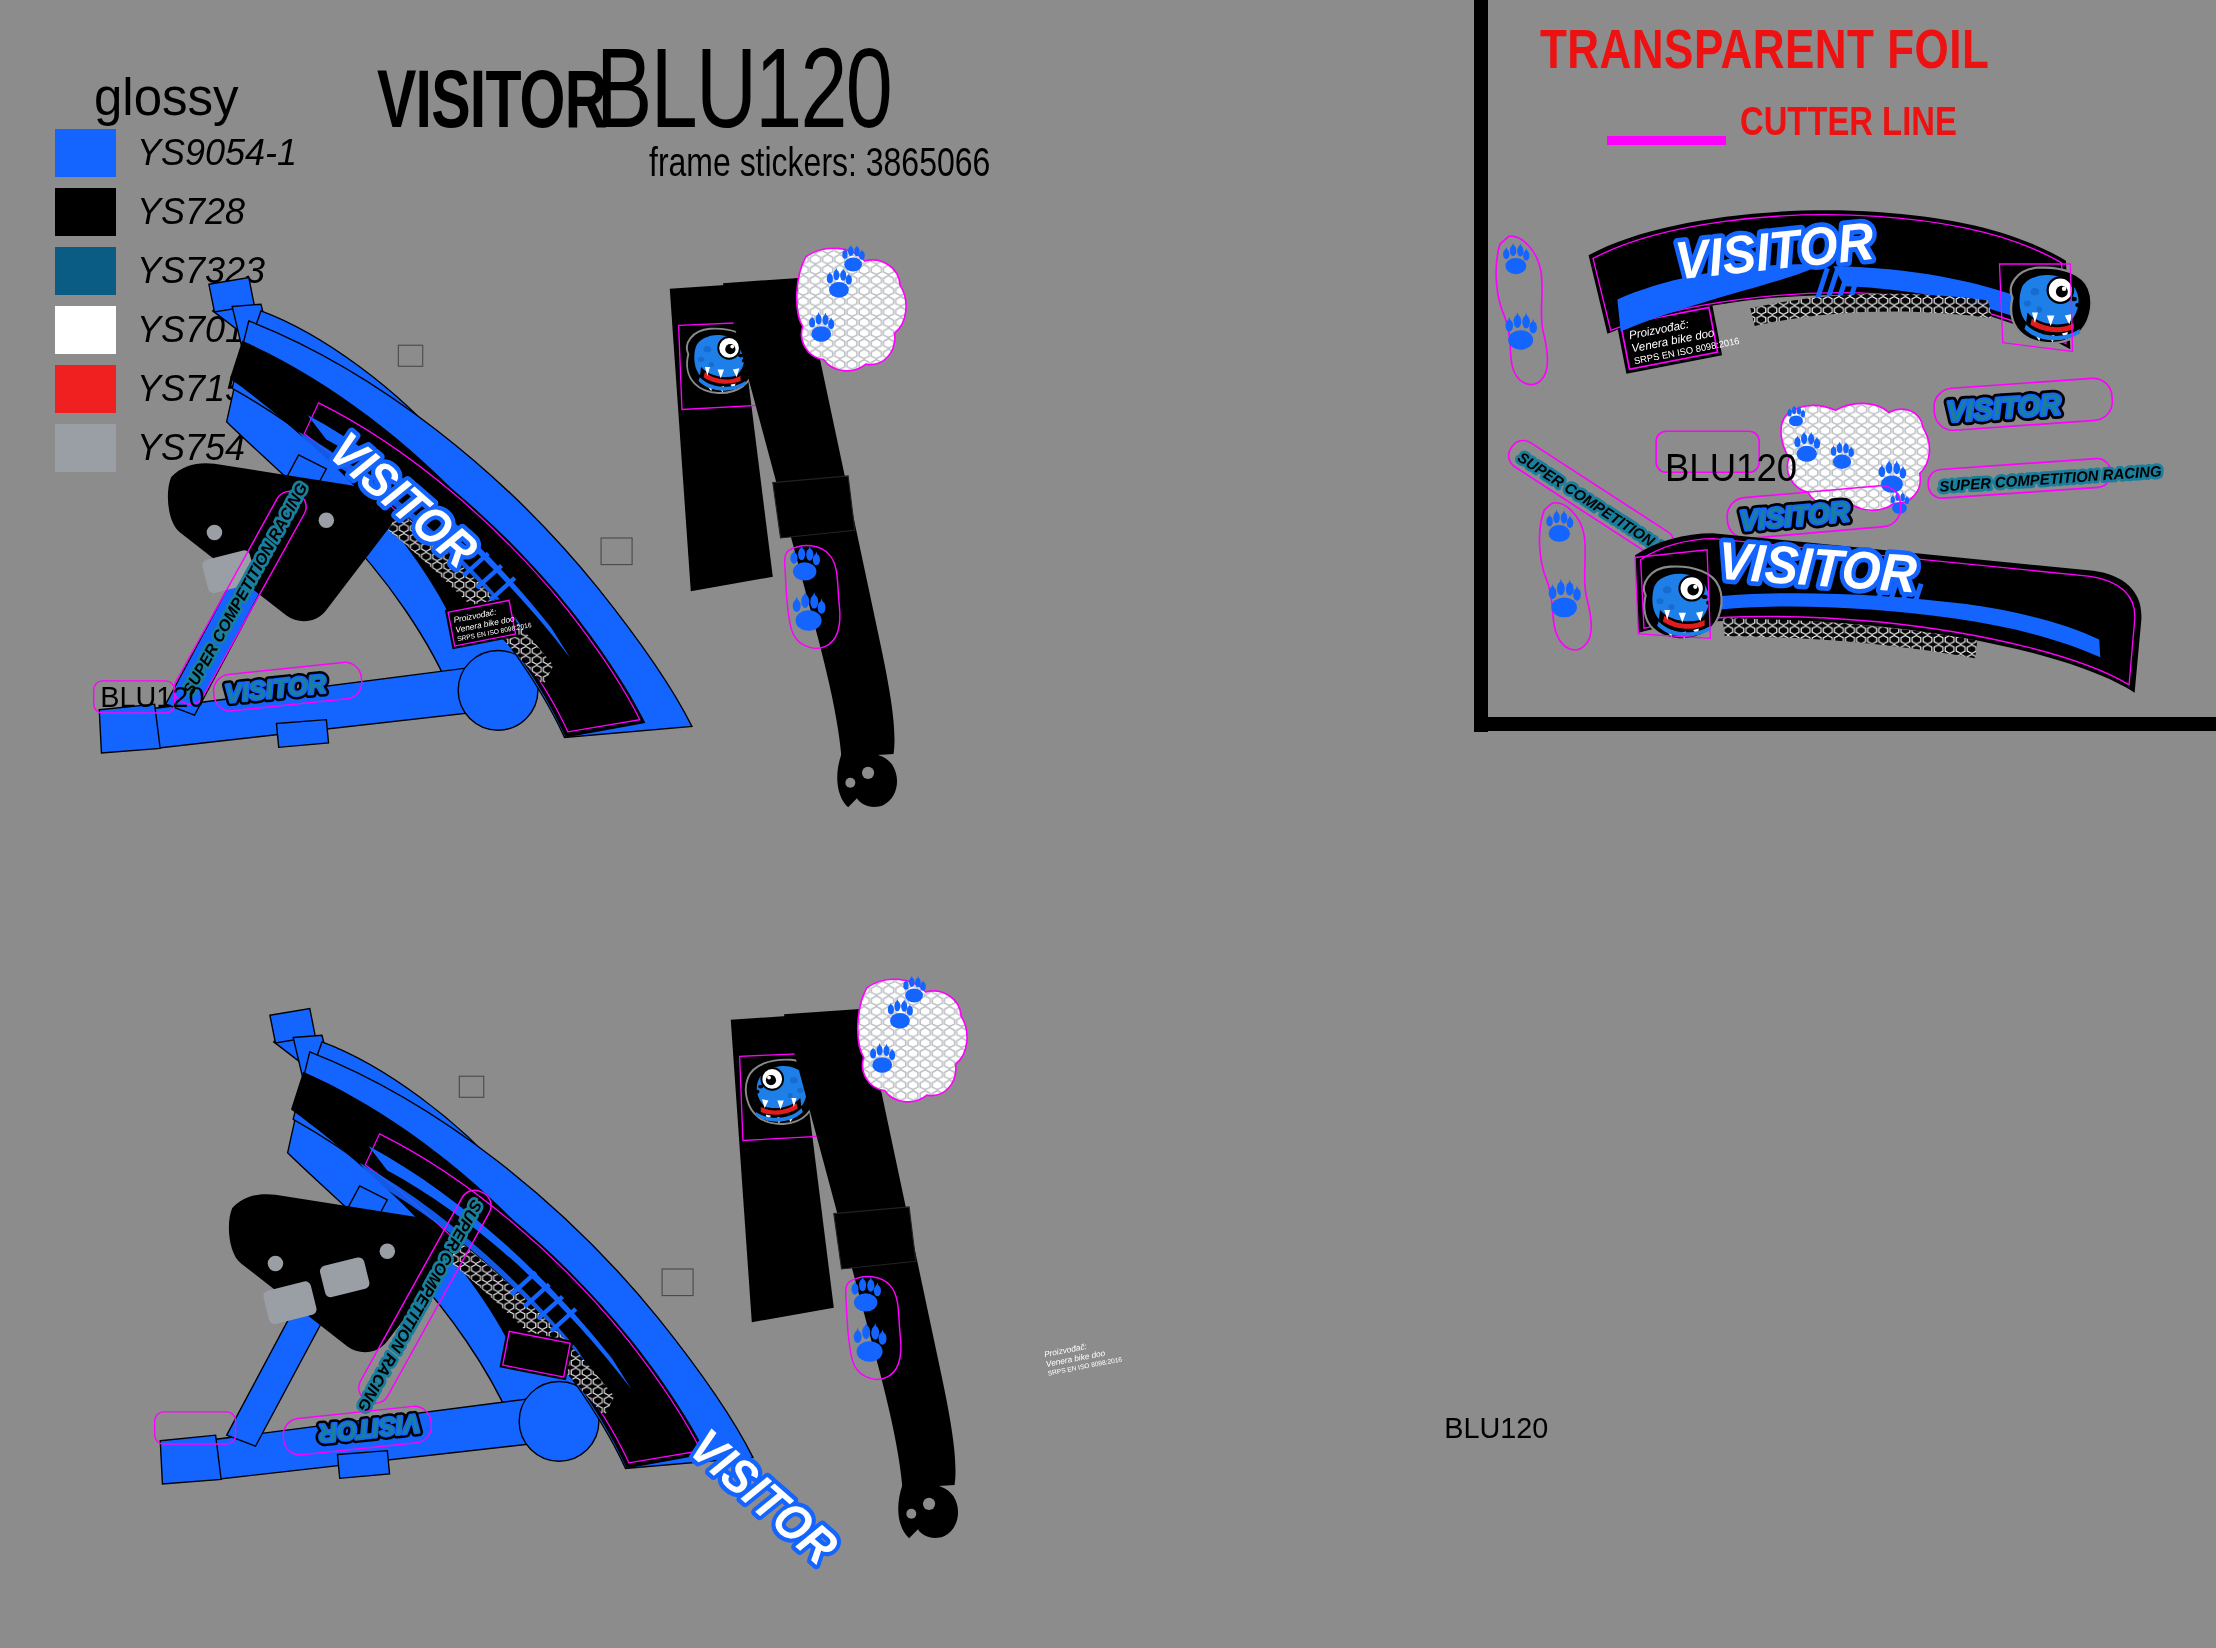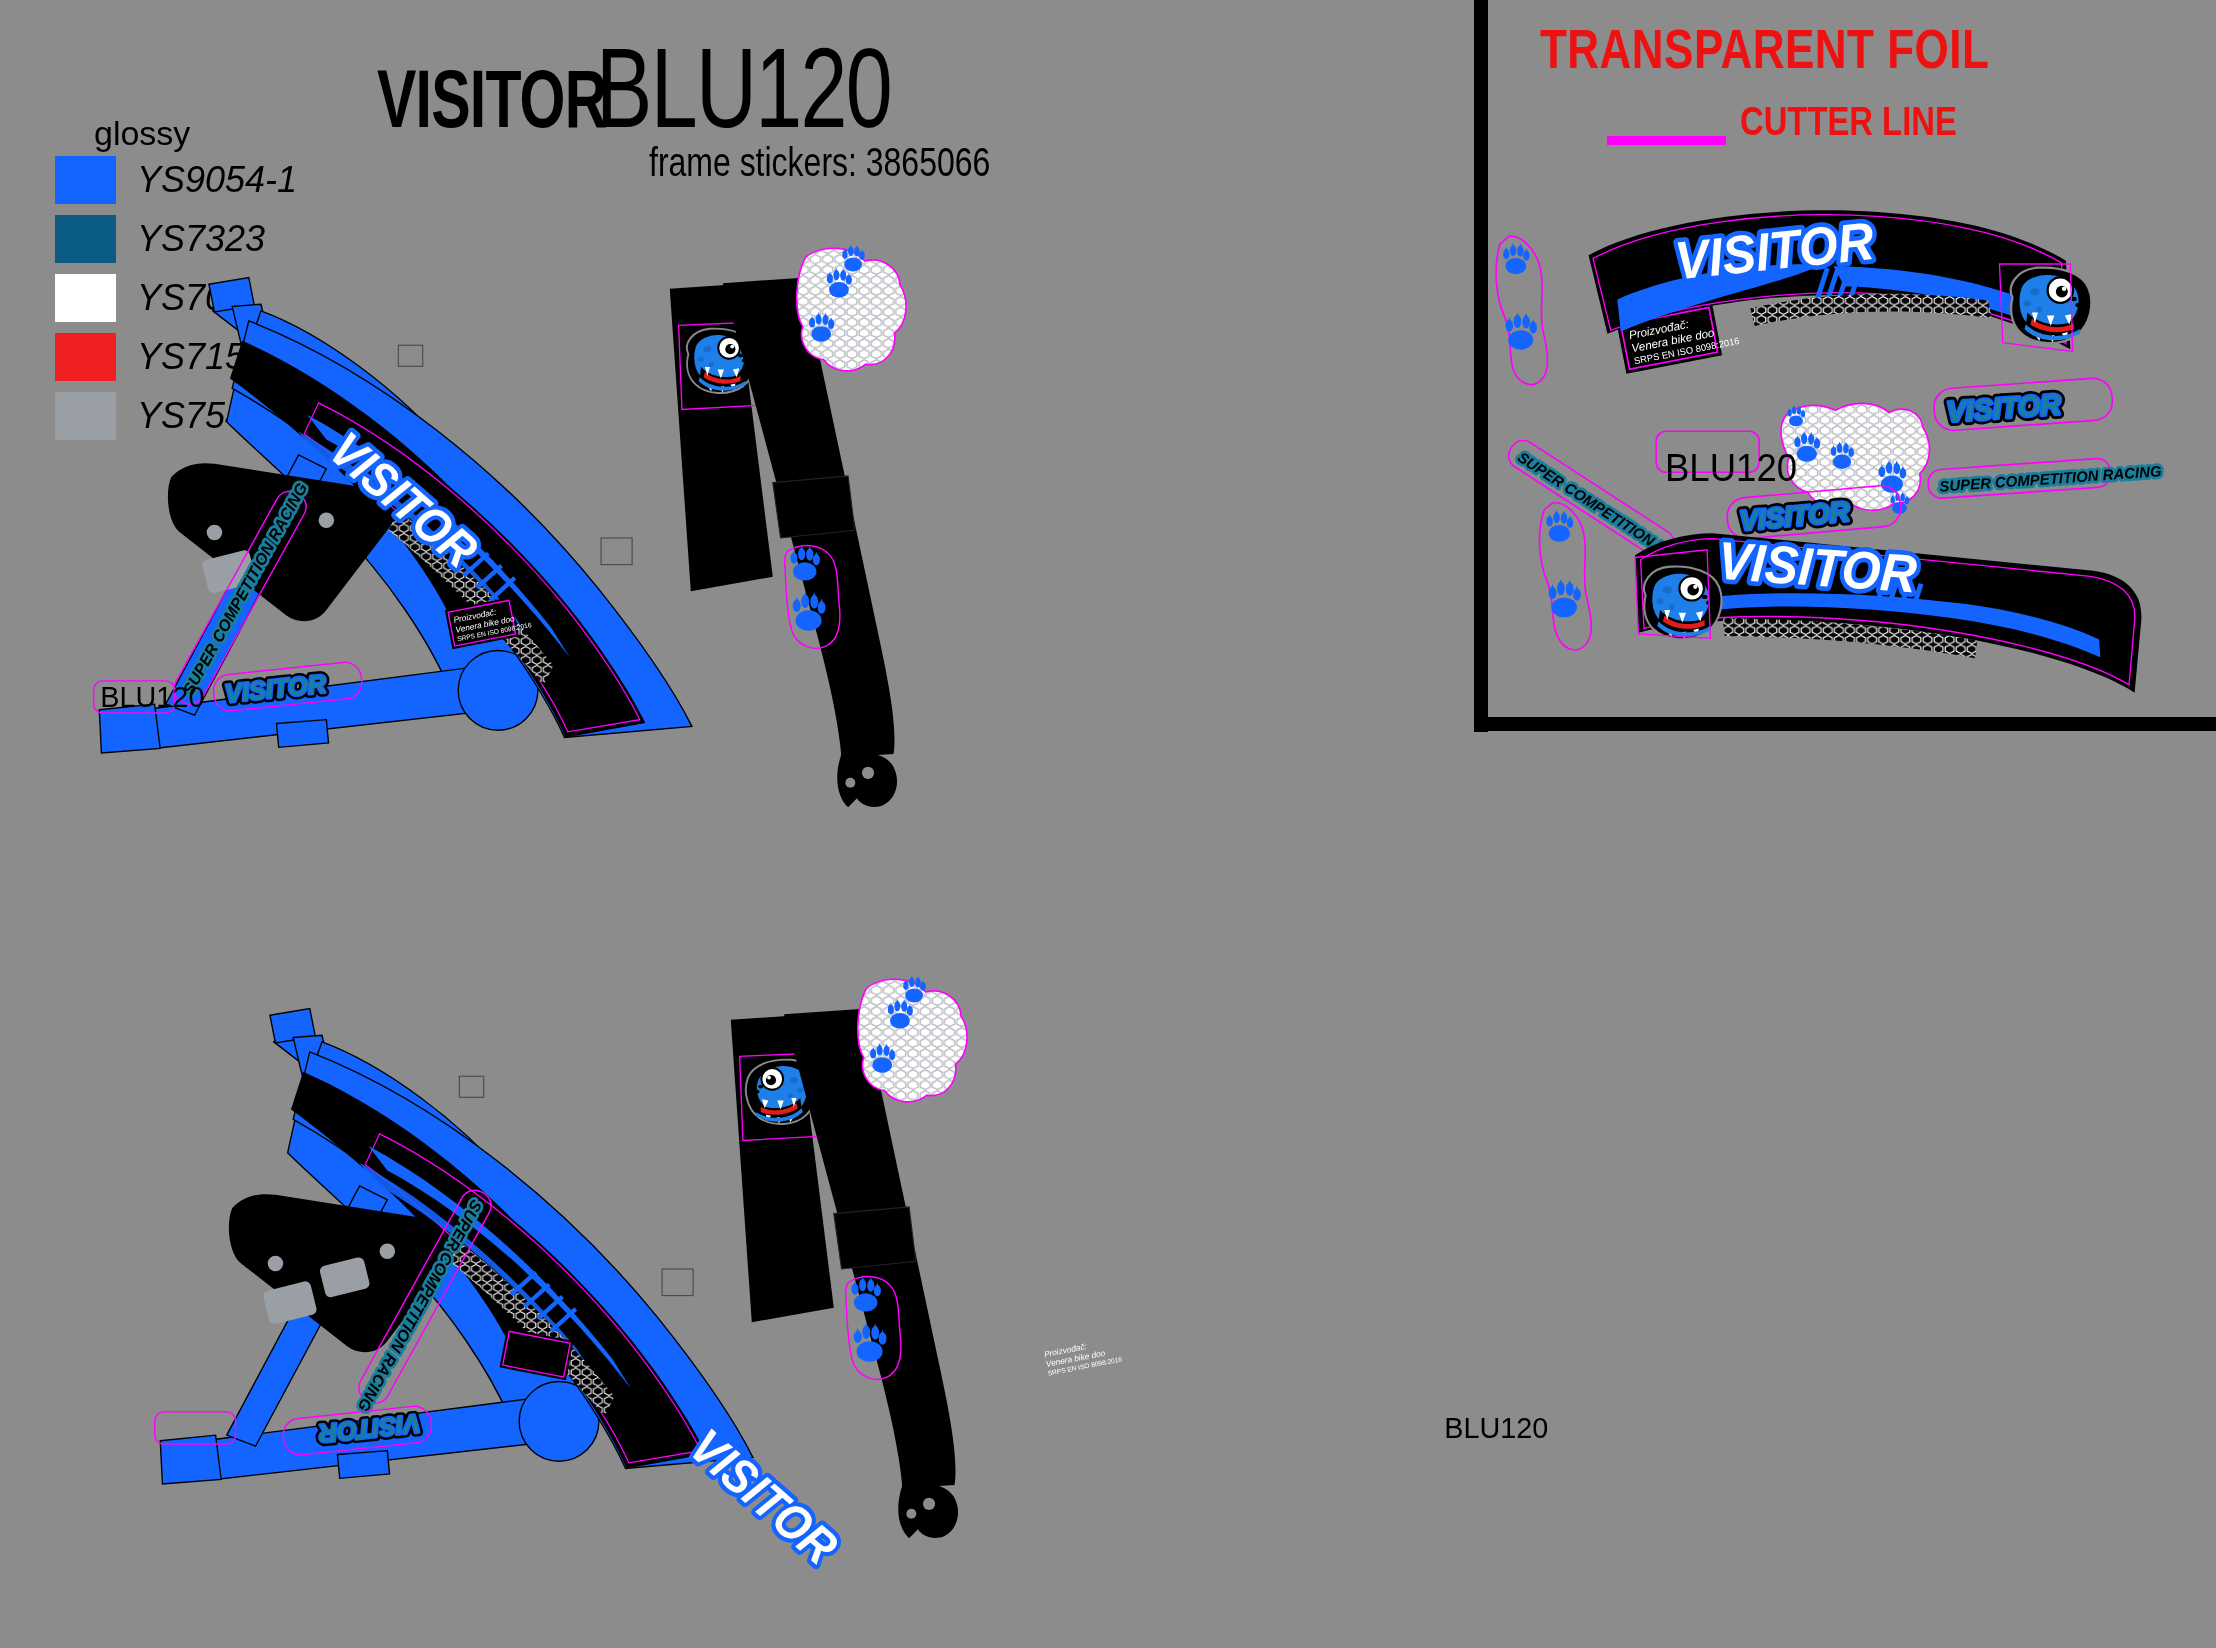--- a/index.html
+++ b/index.html
@@ -2,21 +2,21 @@
 <html style="font-size:8.9px"><head>
 <meta charset="utf-8">
 <style>
   html,body{margin:0;padding:0;background:#8c8c8c;}
   body{width:2216px;height:1649px;position:relative;overflow:hidden;
        font-family:"Liberation Sans",sans-serif;}
   .abs{position:absolute;}
 
   
   #legend{left:33px;top:72px;width:344px;}
-  #glossy-label{font-size:34px;color:#000;margin-left:61px;line-height:1;margin-top:44px;}
+  #glossy-label{font-size:51px;color:#000;margin-left:61px;line-height:1;}
   .legend-row{display:flex;align-items:center;height:59px;margin-left:22px;}
   .swatch{width:61px;height:48px;margin-right:21px;flex:0 0 auto;}
   .legend-text{font-size:36px;color:#000;line-height:1;white-space:nowrap;font-style:italic;}
 
   
   #title-block{left:377px;top:22px;width:942px;}
   #title-line{display:flex;align-items:baseline;}
   #brand{font-size:82px;font-weight:bold;color:#000;letter-spacing:-1.1px;
          transform:scaleX(.72);transform-origin:left bottom;white-space:nowrap;}
   #model{font-size:114px;color:#000;letter-spacing:-2.2px;
@@ -97,20 +97,24 @@
   </defs>
 </svg>
 
 <div class="abs" id="legend">
   <div id="glossy-label">glossy</div>
   <div class="legend-row">
     <div class="swatch" style="background:#1464ff"></div>
     <div class="legend-text">YS9054-1</div>
   </div>
   <div class="legend-row">
+    <div class="swatch" style="background:#000000"></div>
+    <div class="legend-text">YS728</div>
+  </div>
+  <div class="legend-row">
     <div class="swatch" style="background:#0b5party;background:#0b5c85"></div>
     <div class="legend-text">YS7323</div>
   </div>
   <div class="legend-row">
     <div class="swatch" style="background:#ffffff"></div>
     <div class="legend-text">YS701</div>
   </div>
   <div class="legend-row">
     <div class="swatch" style="background:#f02020"></div>
     <div class="legend-text">YS715</div>

